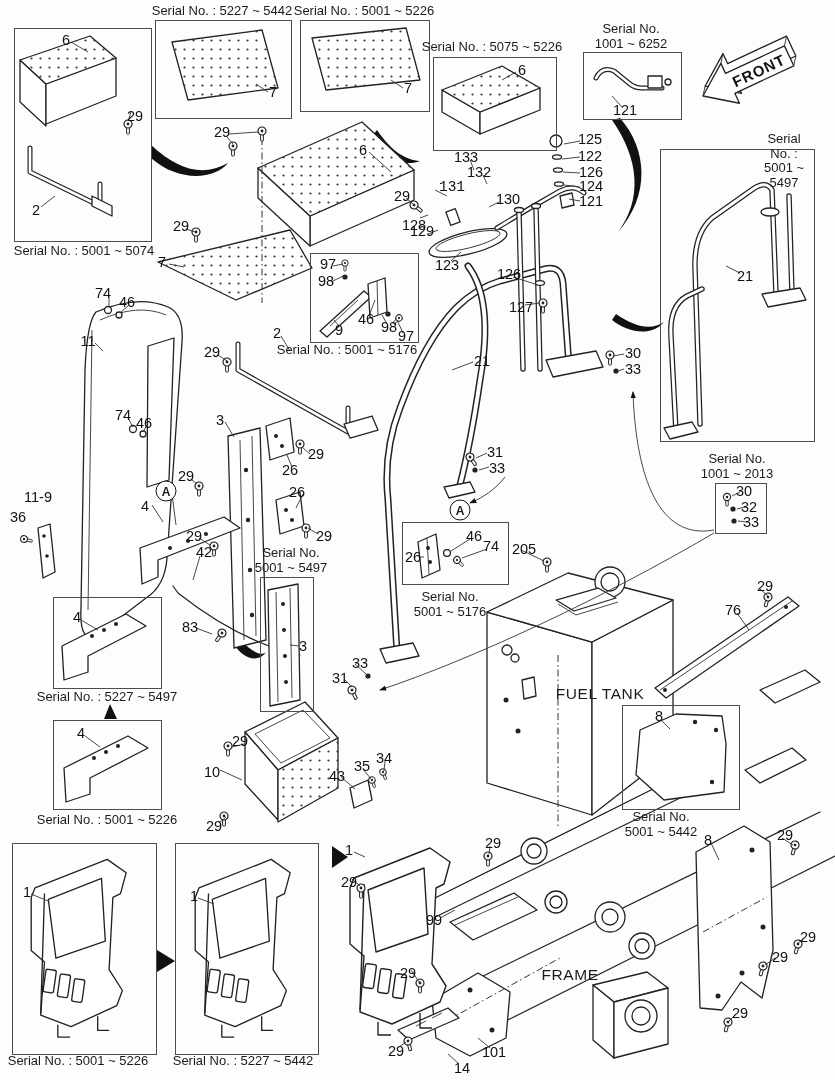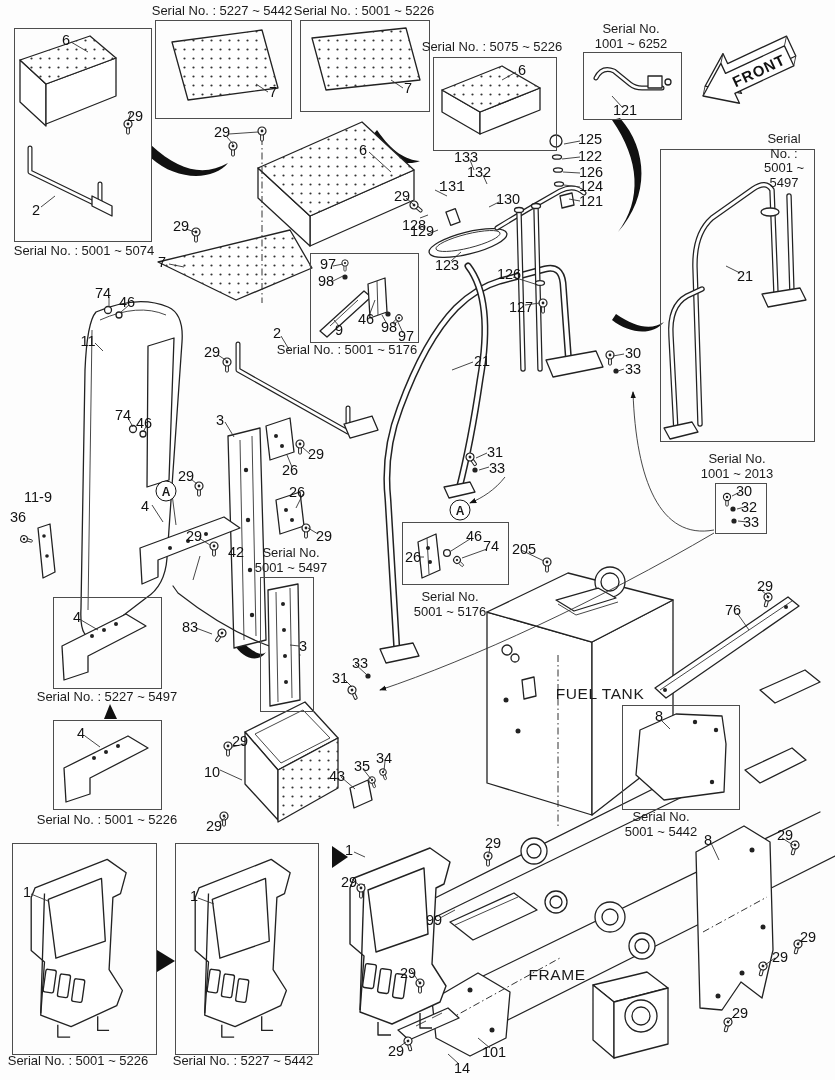--- a/index.html
+++ b/index.html
@@ -452,21 +452,21 @@
     <div class="callout" style="left: 220px; top: 420px;">3</div>
     <div class="callout" style="left: 290px; top: 470px;">26</div>
     <div class="callout" style="left: 316px; top: 454px;">29</div>
     <div class="callout" style="left: 297px; top: 492px;">26</div>
     <div class="callout" style="left: 324px; top: 536px;">29</div>
     <div class="callout" style="left: 38px; top: 497px;">11-9</div>
     <div class="callout" style="left: 18px; top: 517px;">36</div>
     <div class="callout" style="left: 145px; top: 506px;">4</div>
     <div class="callout" style="left: 186px; top: 476px;">29</div>
     <div class="callout" style="left: 194px; top: 536px;">29</div>
-    <div class="callout" style="left: 204px; top: 552px; margin-left: 32px;">42</div>
+    <div class="callout" style="left: 204px; top: 552px;">42</div>
     <div class="callout" style="left: 190px; top: 627px;">83</div>
     <div class="callout" style="left: 360px; top: 663px;">33</div>
     <div class="callout" style="left: 340px; top: 678px;">31</div>
     <div class="callout" style="left: 524px; top: 549px;">205</div>
     <div class="callout" style="left: 765px; top: 586px;">29</div>
     <div class="callout" style="left: 733px; top: 610px;">76</div>
     <div class="callout" style="left: 212px; top: 772px;">10</div>
     <div class="callout" style="left: 240px; top: 741px;">29</div>
     <div class="callout" style="left: 214px; top: 826px;">29</div>
     <div class="callout" style="left: 337px; top: 776px;">43</div>
@@ -507,14 +507,14 @@
     <div class="callout" style="left: 81px; top: 733px;">4</div>
     <div class="callout" style="left: 27px; top: 892px;">1</div>
     <div class="callout" style="left: 194px; top: 896px;">1</div>
     <div class="callout" style="left: 659px; top: 716px;">8</div>
     <div class="callout" style="left: 744px; top: 491px;">30</div>
     <div class="callout" style="left: 749px; top: 507px;">32</div>
     <div class="callout" style="left: 751px; top: 522px;">33</div>
     <div class="amark" style="left: 166px; top: 491px;">A</div>
     <div class="amark" style="left: 460px; top: 510px;">A</div>
     <div class="area-label" style="left: 600px; top: 694px;">FUEL TANK</div>
-    <div class="area-label" style="left: 557px; top: 975px;">FRAME</div>
+    <div class="area-label" style="left: 570px; top: 975px;">FRAME</div>
   </div>
 
 </body></html>

